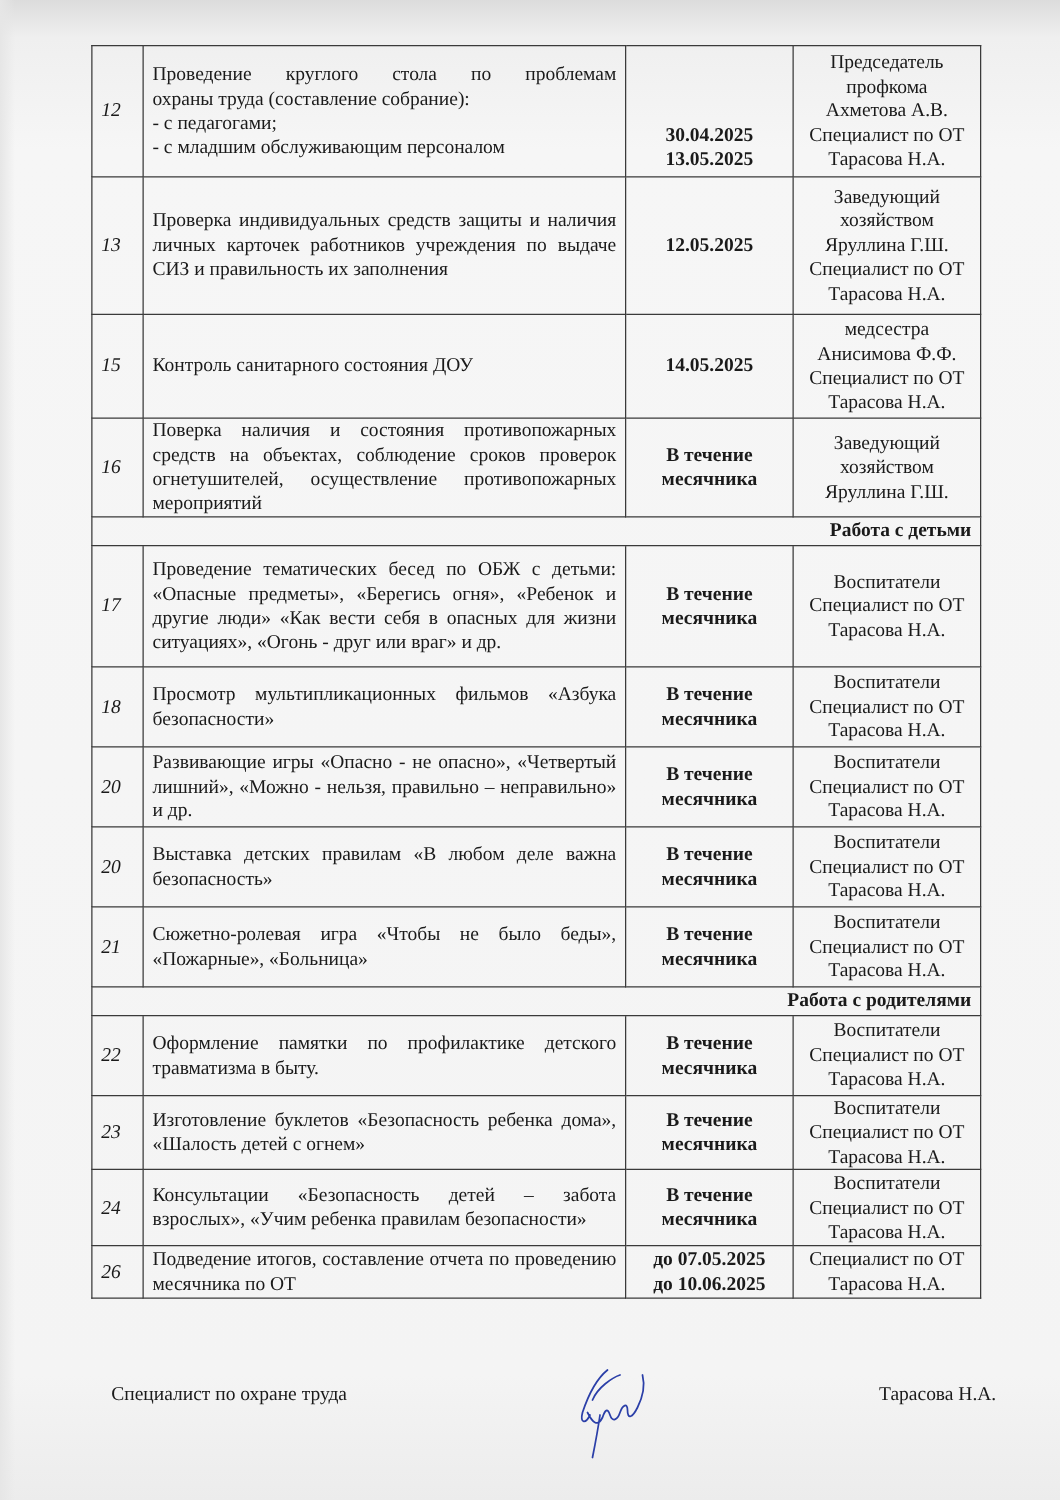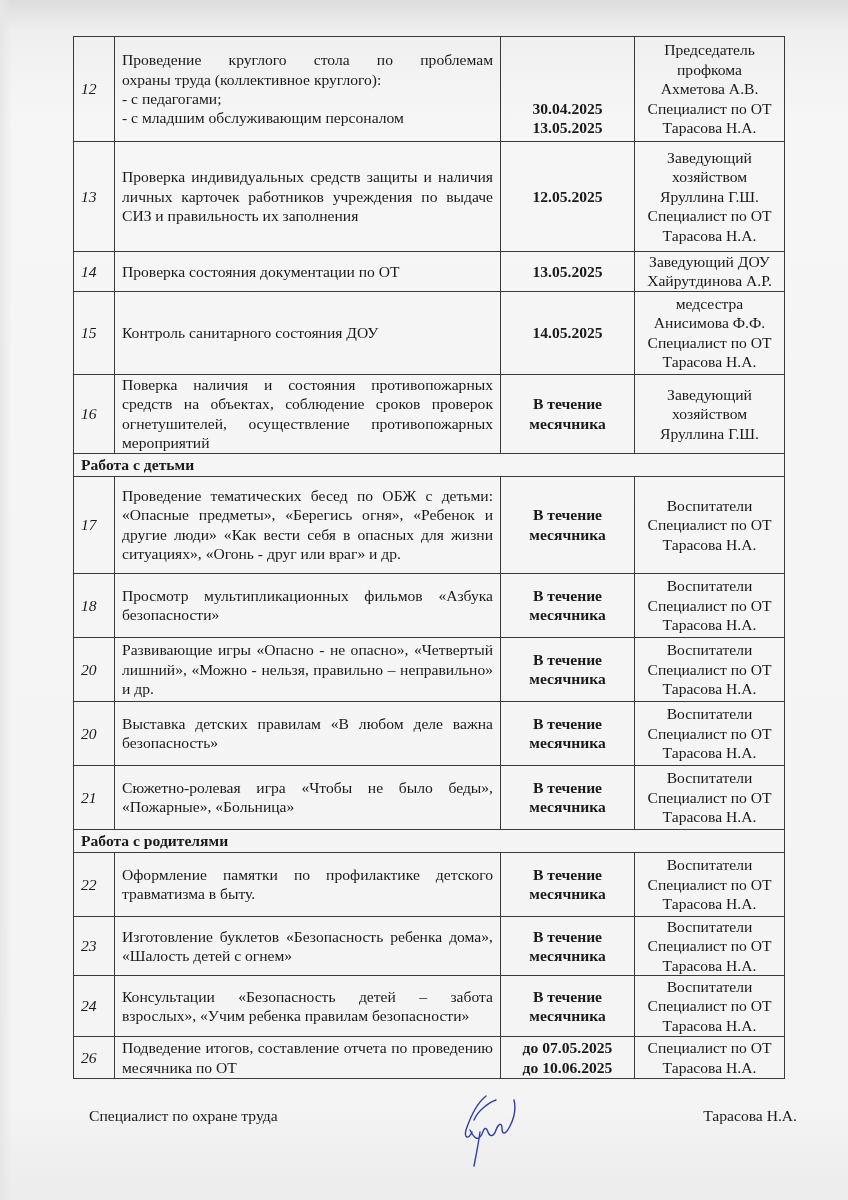--- a/index.html
+++ b/index.html
@@ -25,21 +25,21 @@
     padding: 0 7px;
   }
   col.c-num { width: 41px; }
   col.c-act { width: 386px; }
   col.c-date { width: 134px; }
   col.c-resp { width: 150px; }
   td.num { padding: 0; font-style: italic; }
   td.act { text-align: justify; text-align-last: left; }
   td.date { text-align: center; padding: 0 4px; font-weight: bold; }
   td.resp { text-align: center; padding: 0 5px 0 7px; line-height: 19.4px; }
-  td.section { text-align: left; font-weight: bold; height: 22px; }
+  td.section { text-align: right; font-weight: bold; height: 22px; }
   .line { display: block; }
   .footer {
     position: absolute; top: 1107px; left: 77px; width: 720px;
     font-size: 15.6px;
   }
   .footer .role { position: absolute; left: 12px; top: 0; }
   .footer .name { position: absolute; right: 0; top: 0; }
   .signature { position: absolute; left: 456px; top: 1090px; width: 70px; height: 80px; }
 </style>
 </head>
@@ -52,21 +52,21 @@
     <col class="c-num">
       <col class="c-act">
       <col class="c-date">
       <col class="c-resp">
   </colgroup>
   <tbody id="tbody">
       <tr style="height: 105px;">
         <td class="num">12</td>
         <td class="act" style="text-align: left;">
           <span class="line" style="text-align: justify; text-align-last: justify;">Проведение круглого стола по проблемам</span>
-          <span class="line">охраны труда (коллективное круглого):</span>
+          <span class="line">охраны труда (составление собрание):</span>
           <span class="line">- с педагогами;</span>
           <span class="line">- с младшим обслуживающим персоналом</span>
         </td>
         <td class="date">
           <span class="line">&nbsp;</span>
           <span class="line">&nbsp;</span>
           <span class="line">&nbsp;</span>
           <span class="line">30.04.2025</span>
           <span class="line">13.05.2025</span>
         </td>
@@ -87,33 +87,20 @@
           <span class="line">12.05.2025</span>
         </td>
         <td class="resp">
           <span class="line">Заведующий</span>
           <span class="line">хозяйством</span>
           <span class="line">Яруллина Г.Ш.</span>
           <span class="line">Специалист по ОТ</span>
           <span class="line">Тарасова Н.А.</span>
         </td>
       </tr>
-      <tr style="height: 34px;">
-        <td class="num">14</td>
-        <td class="act">
-          <span class="line">Проверка состояния документации по ОТ</span>
-        </td>
-        <td class="date">
-          <span class="line">13.05.2025</span>
-        </td>
-        <td class="resp">
-          <span class="line">Заведующий ДОУ</span>
-          <span class="line">Хайрутдинова А.Р.</span>
-        </td>
-      </tr>
       <tr style="height: 83px;">
         <td class="num">15</td>
         <td class="act">
           <span class="line">Контроль санитарного состояния ДОУ</span>
         </td>
         <td class="date">
           <span class="line">14.05.2025</span>
         </td>
         <td class="resp">
           <span class="line">медсестра</span>

